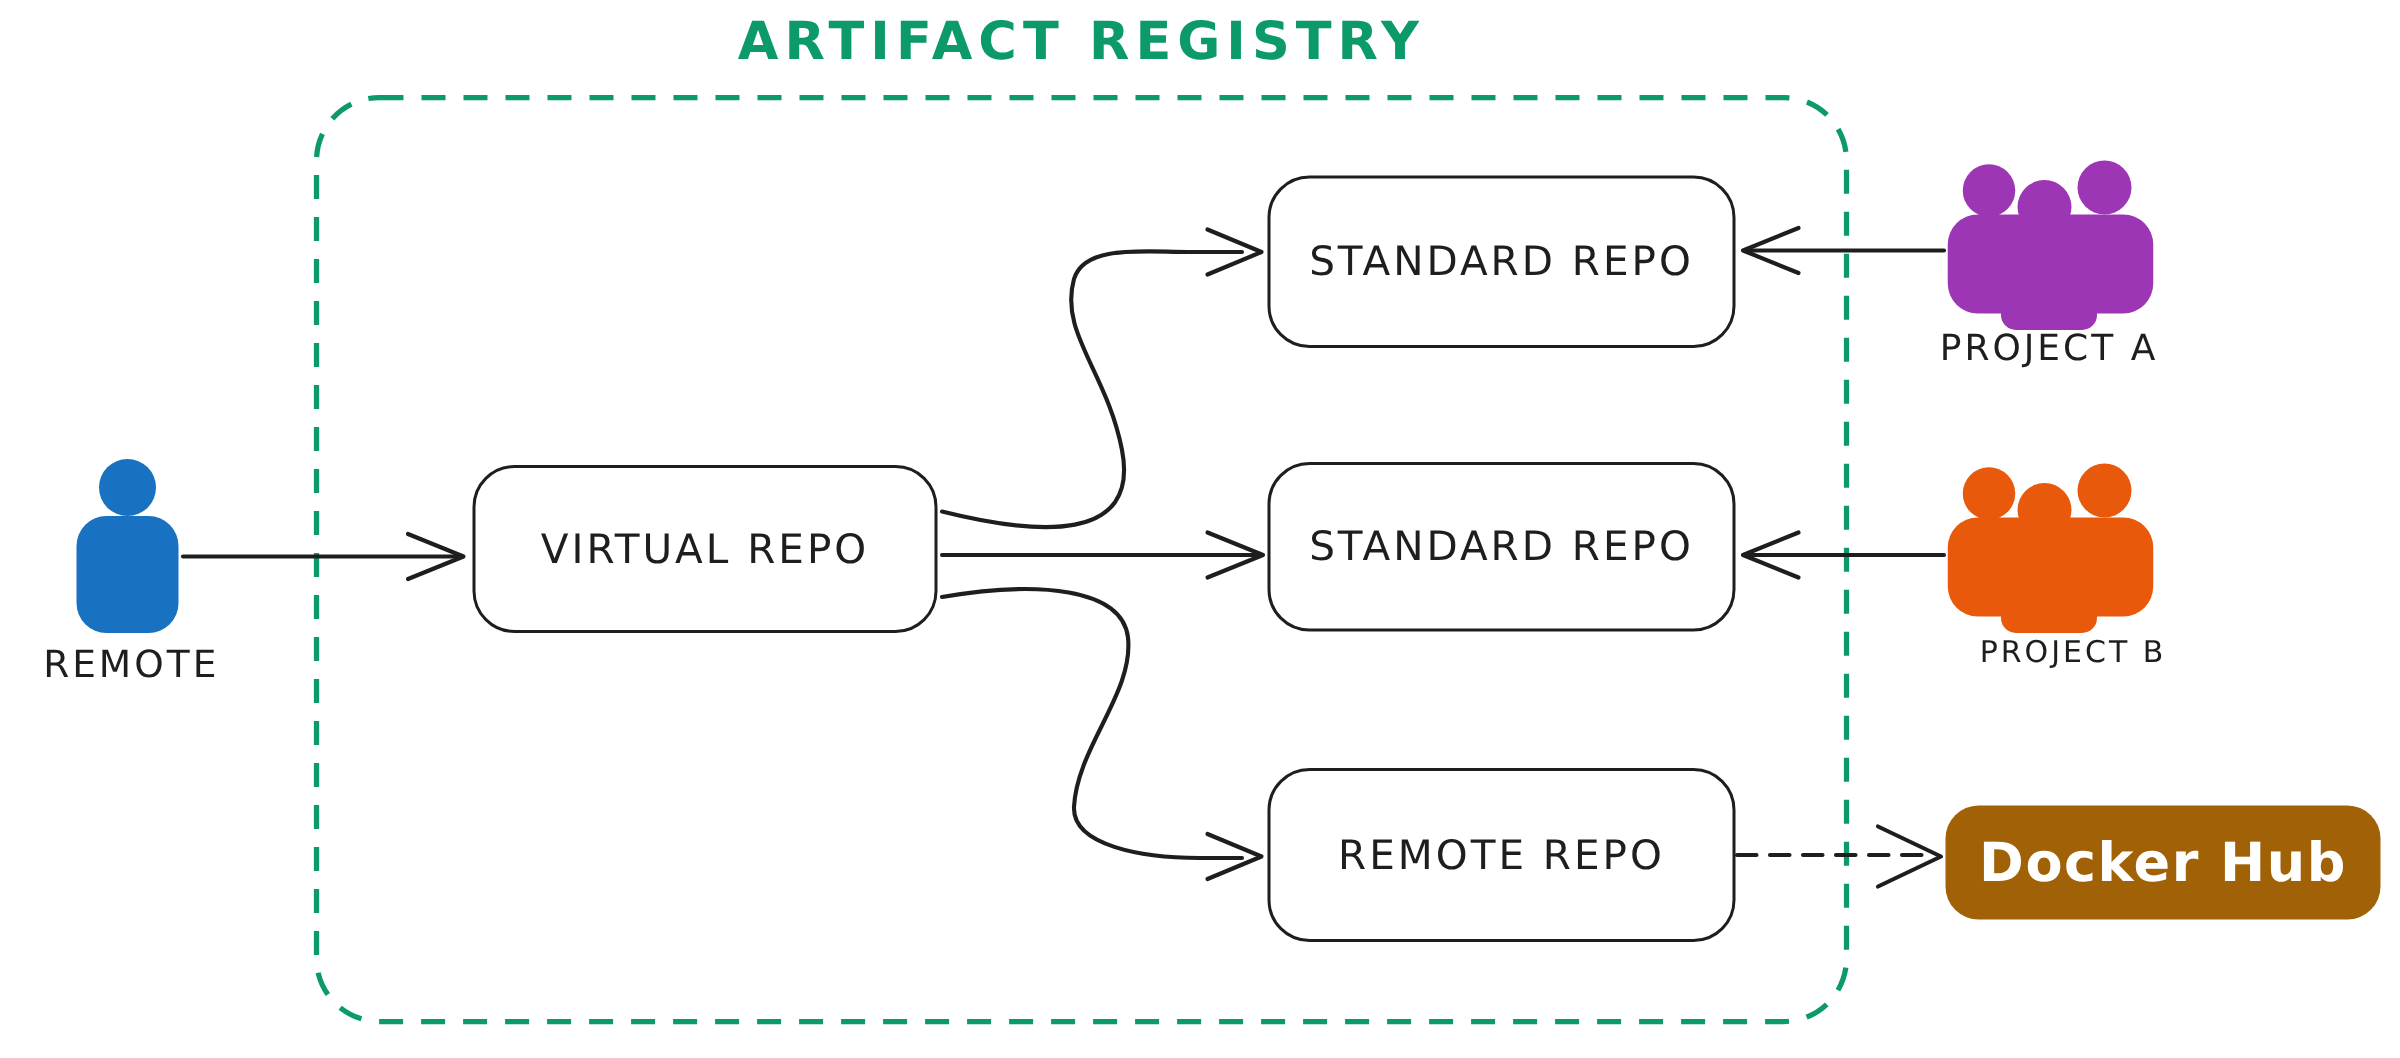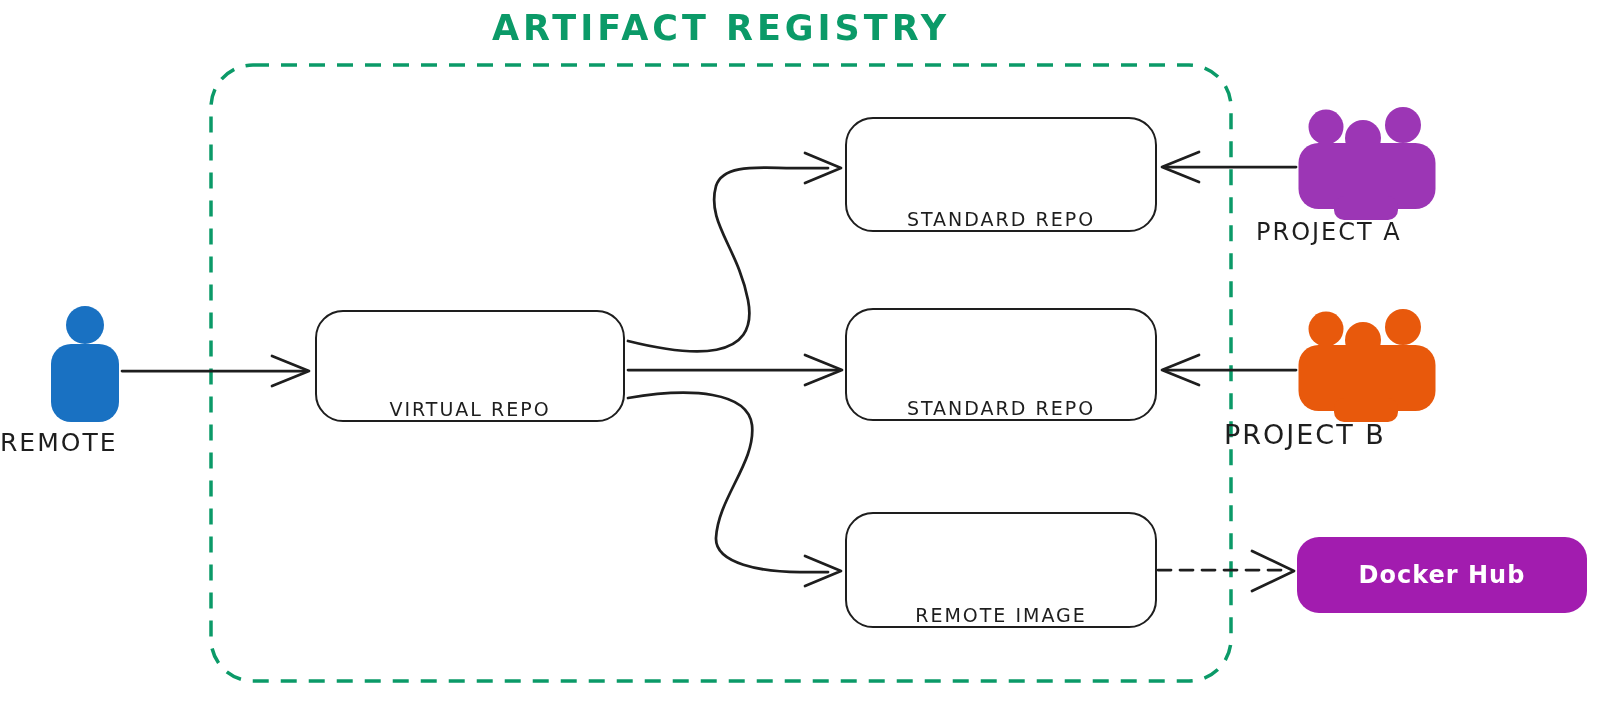--- a/index.html
+++ b/index.html
@@ -28,59 +28,59 @@
     color: #0b9a68;
     white-space: nowrap;
   }
   .node-box {
     position: absolute;
     box-sizing: border-box;
     border: 2.5px solid #1e1e1e;
     border-radius: 28px;
     background: #ffffff;
     display: flex;
-    align-items: flex-end;
+    align-items: center;
     justify-content: center;
-    font-size: 19px;
+    font-size: 27px;
     letter-spacing: 2px;
     white-space: nowrap;
   }
   .box-virtual   { left: 315px; top: 310px; width: 310px; height: 112px; }
   .box-std-top   { left: 845px; top: 117px; width: 312px; height: 115px; }
   .box-std-mid   { left: 845px; top: 308px; width: 312px; height: 113px; }
   .box-remote    { left: 845px; top: 512px; width: 312px; height: 116px; }
   .box-docker {
     position: absolute;
     left: 1297px; top: 537px; width: 290px; height: 76px;
-    background: #a21caf;
+    background: #a16207;
     border-radius: 22px;
     display: flex;
     align-items: center;
     justify-content: center;
     color: #ffffff;
-    font-size: 24px;
+    font-size: 36px;
     font-weight: 600;
     letter-spacing: 1px;
     white-space: nowrap;
   }
   .actor-icon { position: absolute; }
   .icon-consumer  { left: 50px;  top: 306px; width: 70px;  height: 116px; }
   .icon-project-a { left: 1298px; top: 106px; width: 138px; height: 115px; }
   .icon-project-b { left: 1298px; top: 308px; width: 138px; height: 115px; }
   .actor-label {
     position: absolute;
-    text-align: left;
+    text-align: center;
     font-size: 25px;
     letter-spacing: 2px;
     line-height: 33px;
     white-space: nowrap;
   }
   .label-consumer  { left: 0px;    top: 426px; width: 175px; }
   .label-project-a { left: 1256px; top: 216px; width: 220px; font-size: 24px; }
-  .label-project-b { left: 1224px; top: 418px; width: 220px; font-size: 27px; }
+  .label-project-b { left: 1272px; top: 418px; width: 220px; font-size: 20px; }
   .edge { stroke: #1e1e1e; stroke-width: 2.75; fill: none; stroke-linecap: round; stroke-linejoin: round; }
   .edge-dashed { stroke-dasharray: 13 9; }
 </style>
 </head>
 <body>
 
 <div class="canvas">
 
   <div class="diagram-title">ARTIFACT REGISTRY</div>
 
@@ -130,21 +130,21 @@
 
   <div class="node-box box-std-top">
     <span>STANDARD REPO</span>
   </div>
 
   <div class="node-box box-std-mid">
     <span>STANDARD REPO</span>
   </div>
 
   <div class="node-box box-remote">
-    <span>REMOTE IMAGE</span>
+    <span>REMOTE REPO</span>
   </div>
 
   <div class="box-docker">
     <span>Docker Hub</span>
   </div>
 
   <svg class="actor-icon icon-consumer" viewBox="0 0 70 116">
     <circle cx="35" cy="19" r="19" fill="#1971c2"></circle>
     <rect x="1" y="38" width="68" height="78" rx="20" fill="#1971c2"></rect>
   </svg>

